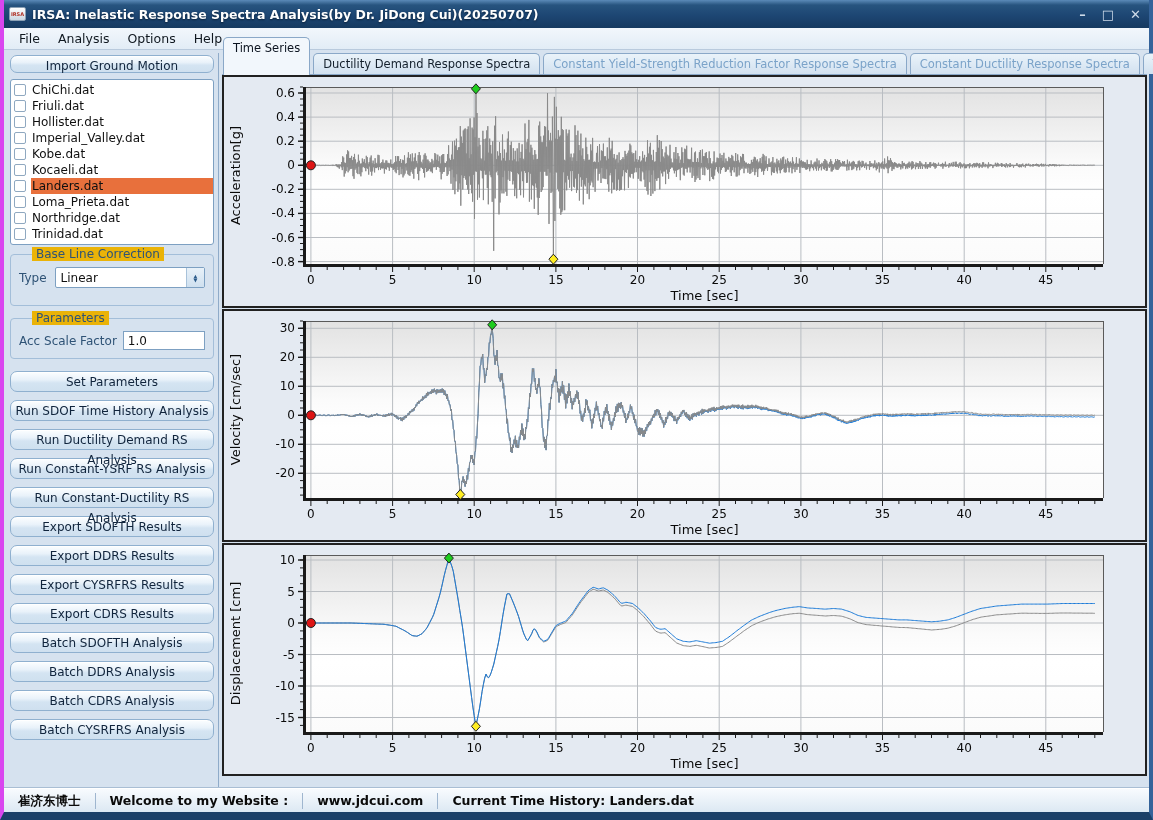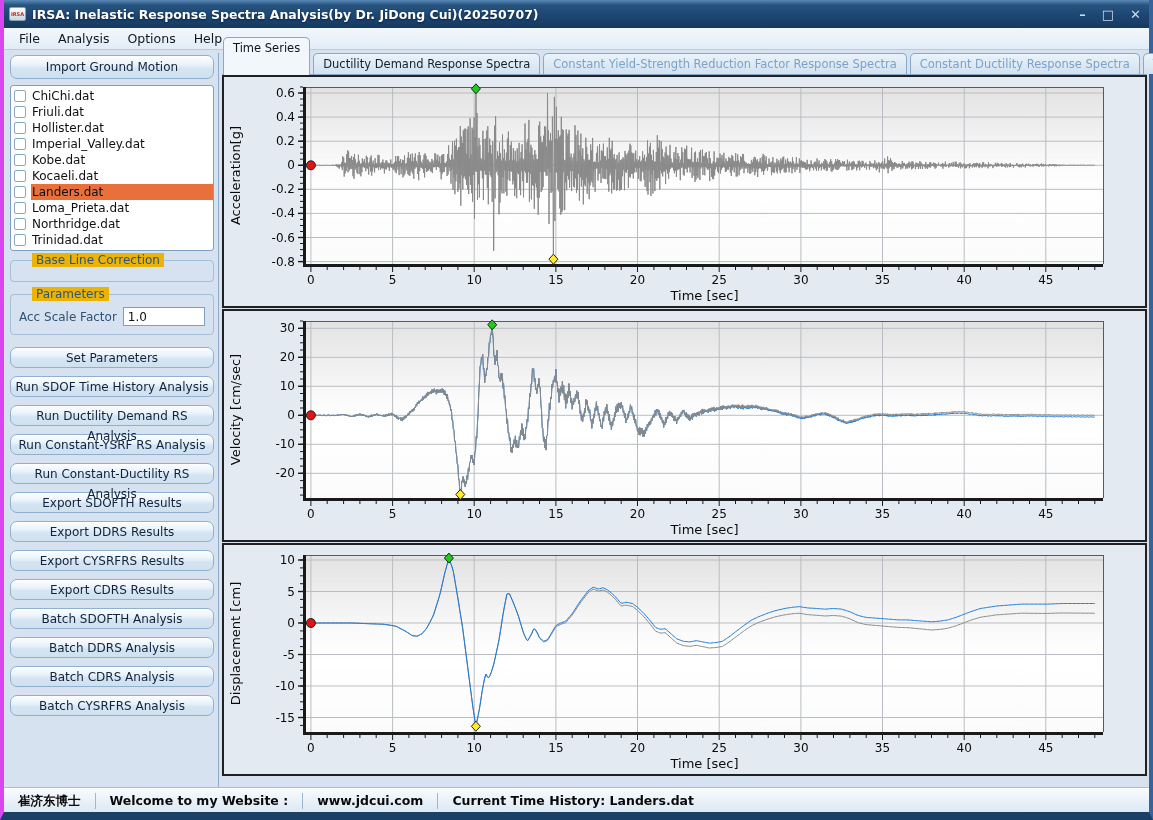--- a/index.html
+++ b/index.html
@@ -18,21 +18,21 @@
   .win-controls span { font-size:13px; font-weight:bold; cursor:default; line-height:1; }
   
   .menubar { height:22px; flex:0 0 22px; background:linear-gradient(#f2f7fc,#e2ecf6); display:flex;
     align-items:center; padding-left:6px; border-bottom:1px solid #b9cadd; }
   .menu-item { font-size:12.5px; color:#101820; padding:2px 9px; }
   
   .content { flex:1; display:flex; background:#d6e2ef; padding:3px 2px 0 4px; min-height:0; }
   .sidebar { width:211px; flex:0 0 211px; padding:2px 4px 0 2px; border-right:1px solid #8fabc9; }
   .main { flex:1; padding-left:3px; min-width:0; }
   
-  .btn { display:block; width:100%; height:24px; border:1px solid #8fb0cf; border-radius:7px;
+  .btn { display:block; width:100%; height:18px; border:1px solid #8fb0cf; border-radius:7px;
     background:linear-gradient(#fcfeff 0%, #e9f2fa 40%, #d4e4f2 58%, #cfe0ef 100%);
     font-size:12px; color:#10243c; text-align:center; line-height:20px; cursor:pointer;
     box-shadow:inset 0 1px 0 #ffffff; font-family:inherit; }
   .import-btn { margin-bottom:6px; }
   .gm-list { background:#ffffff; border:1px solid #7da0c2; border-radius:3px; height:166px;
     margin-bottom:9px; padding-top:2px; overflow:hidden; }
   .gm-row { display:flex; align-items:center; height:16px; font-size:12px; color:#101010;justify-content:center; }
   .gm-row .cbx { width:12px; height:12px; border:1px solid #8fa8c0; border-radius:2px; background:#fff;
     margin:0 5px 0 3px; flex:0 0 12px; }
   .gm-row.selected .row-label-wrap { background:#e8703c; }
@@ -160,20 +160,30 @@
           <div class="gm-row">
             <span class="cbx"></span>
             <span class="row-label-wrap">
               <span>Trinidad.dat</span>
             </span>
           </div>
         </div>
 
       <div class="groupbox">
         <span class="gb-title">Base Line Correction</span>
+        <div class="type-row">
+          <span class="type-label">Type</span>
+          <div class="combo">
+            <span class="combo-text">Linear</span>
+            <span class="spinner">
+              <span>▲</span>
+              <span>▼</span>
+            </span>
+          </div>
+        </div>
       </div>
 
       <div class="groupbox">
         <span class="gb-title">Parameters</span>
         <div class="param-row">
           <span class="param-label">Acc Scale Factor</span>
           <div class="text-input">1.0</div>
         </div>
       </div>
 

